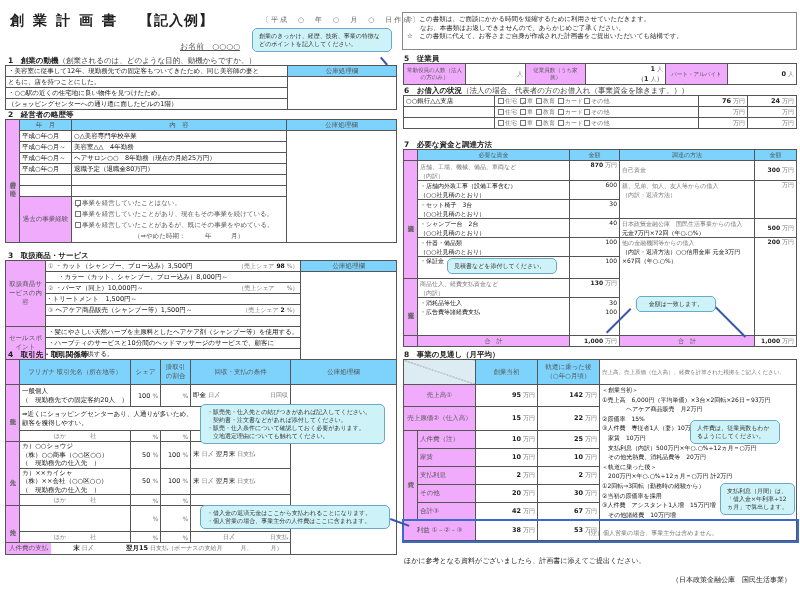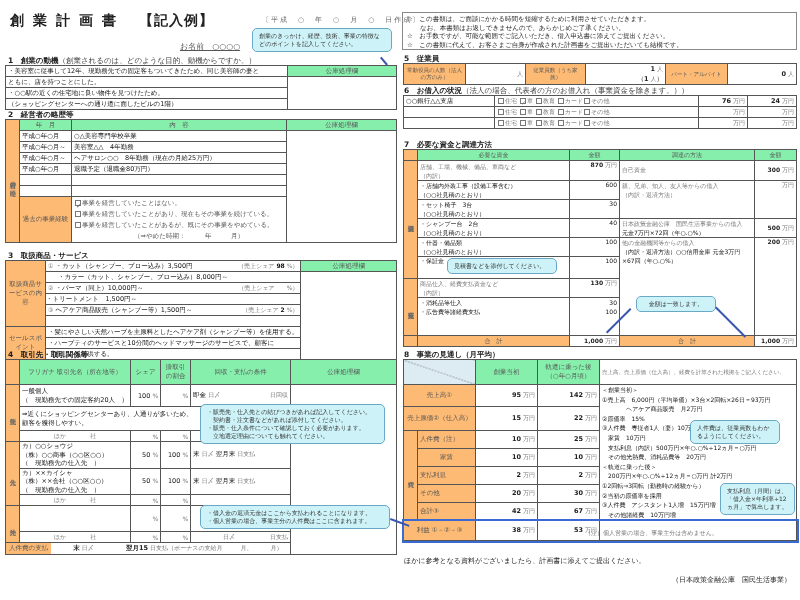--- a/index.html
+++ b/index.html
@@ -7,42 +7,41 @@
 .abs{position:absolute}
 .title{left:10px;top:12px;font-size:14px;font-weight:bold;letter-spacing:9px}
 .title .ex{letter-spacing:1px;margin-left:14px}
 .date{left:262px;top:15px;font-size:7px;color:#666;letter-spacing:2px}
 .name{left:180px;top:41px;font-size:8px;color:#555;text-decoration:underline}
 .notice{left:402px;top:12px;width:395px;height:38px;border:1px solid #888;font-size:6.5px;line-height:8.6px;padding:2px 4px}
 .sec{font-size:7.5px;font-weight:bold}
 .sec .sub{font-weight:normal;color:#444}
 table{border-collapse:collapse;position:absolute;font-size:6.5px}
 td{border:1px solid #555;padding:0 2px;height:11px;vertical-align:middle;white-space:nowrap;overflow:hidden}
-.hd{background:#86efac;text-align:center;color:#555}
-.lbl{background:#fdba74;color:#555;text-align:center}
+.hd{background:#7dd3fc;text-align:center;color:#555}
+.lbl{background:#f0abfc;color:#555;text-align:center}
 .b{font-weight:normal;color:#111}
 .r{text-align:right}
 .u{color:#777;font-size:6px}
 .callout{position:absolute;background:#cdf3f8;border:1px solid #6aa8c8;border-radius:5px;font-size:6px;line-height:8px;padding:3px 6px;color:#333}
 .blue-line{position:absolute;background:#3a56b0;transform-origin:0 0}
 .chk{display:inline-block;width:6px;height:6px;border:1px solid #777;margin:0 1px;vertical-align:middle}
 .vt{writing-mode:vertical-rl;text-align:center;color:#666;font-size:6.5px}
 .footer{font-size:7px}
 </style>
 </head>
 <body>
 
 <div class="abs title"><span>創業計画書</span><span class="ex">【記入例】</span></div>
 <div class="abs date">〔平成　○　年　○　月　○　日作成〕</div>
 <div class="abs name">お名前　○○○○</div>
 
 <div class="abs notice">
   <div>☆　この書類は、ご面談にかかる時間を短縮するために利用させていただきます。</div>
   <div>　　なお、本書類はお返しできませんので、あらかじめご了承ください。</div>
-  <div>☆　お手数ですが、可能な範囲でご記入いただき、借入申込書に添えてご提出ください。</div>
   <div>☆　この書類に代えて、お客さまご自身が作成された計画書をご提出いただいても結構です。</div>
 </div>
 
 <div class="abs sec" style="left:8px;top:56px"><span>1　創業の動機</span><span class="sub">（創業されるのは、どのような目的、動機からですか。）</span></div>
 <table style="left:5px;top:65px;width:392px">
   <tbody>
       <tr>
         <td class="b" style="width:282px">・美容室に従事して12年、現勤務先での固定客もついてきたため、同じ美容師の妻と</td>
         <td class="hd">公庫処理欄</td>
       </tr>
@@ -397,21 +396,21 @@
         <td class="r"><b>15</b> <span class="u">万円</span></td>
         <td class="r"><b>22</b> <span class="u">万円</span></td>
       </tr>
   <tr>
         <td class="lbl vt" rowspan="5" style="width:10px">経費</td>
         <td class="lbl" style="height:18px;text-align:left">人件費（注）</td>
         <td class="r"><b>10</b> <span class="u">万円</span></td>
         <td class="r"><b>25</b> <span class="u">万円</span></td>
       </tr>
   <tr>
-        <td class="lbl" style="height:18px;text-align:center">家賃</td>
+        <td class="lbl" style="height:18px;text-align:left">家賃</td>
         <td class="r"><b>10</b> <span class="u">万円</span></td>
         <td class="r"><b>10</b> <span class="u">万円</span></td>
       </tr>
   <tr>
         <td class="lbl" style="height:18px;text-align:left">支払利息</td>
         <td class="r"><b>2</b> <span class="u">万円</span></td>
         <td class="r"><b>2</b> <span class="u">万円</span></td>
       </tr>
   <tr>
         <td class="lbl" style="height:18px;text-align:left">その他</td>

